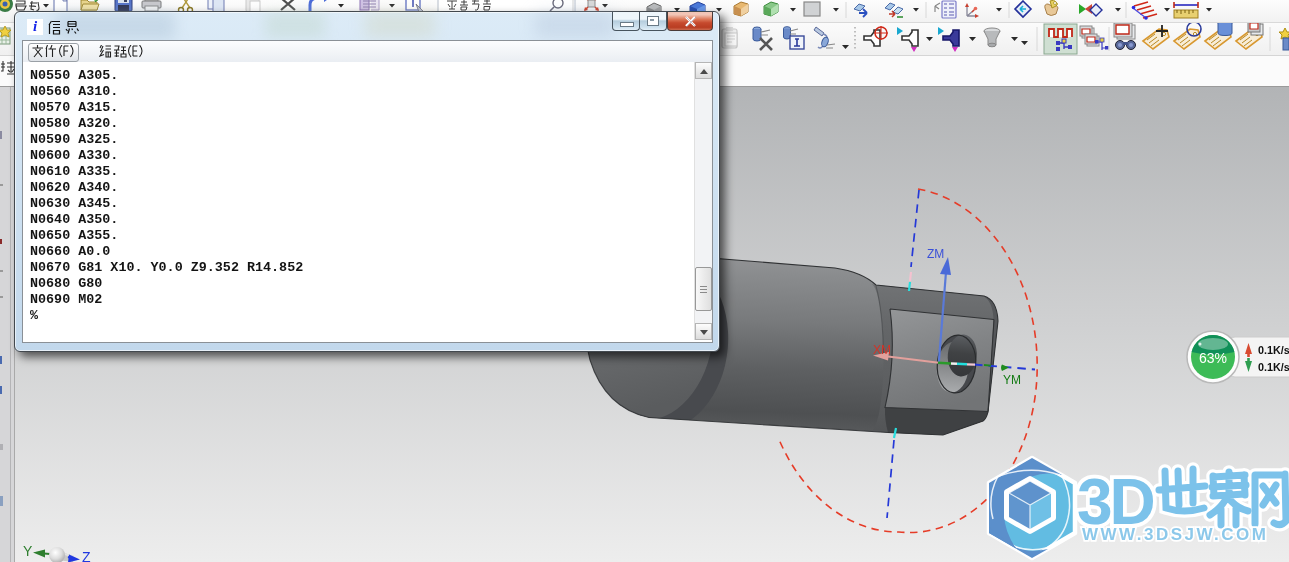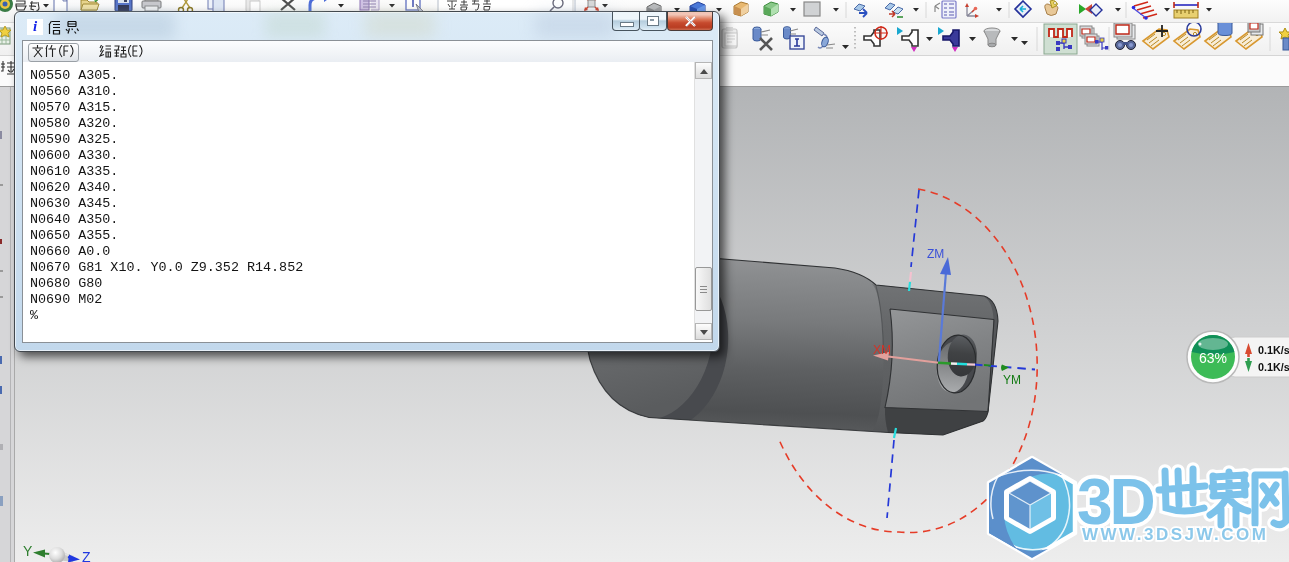--- a/index.html
+++ b/index.html
@@ -580,21 +580,21 @@
 
     <svg class="abs" style="left:76px;top:4px;" width="46" height="13" viewBox="0 0 46 13" stroke="#222" stroke-width="1.1" fill="none">
       <path d="M2.5 0 L1 3 M4 1 L1.5 7 M4.5 5 L1 11 L5 9.5 M6.5 1 L12 1 M6.5 4 L12 4 M7 7 L11.5 7 L11.5 12 L7 12 Z M9.2 7 L9.2 12"></path>
       <g transform="translate(14,0)">
         <path d="M1.5 1 L6 1 L5 5 M1 5 L6.5 5 M1.5 8 L6 8 M1.5 11 L6 11 M3.5 5 L3.5 12 M8 2 L13 2 M8 5.5 L13 5.5 M8 9 L13 9 L13 12 L8 12 Z M10.5 2 L10.5 9"></path>
       </g>
       <path d="M32 0 Q29.5 3 29.5 6 Q29.5 9 32 12 M34 1 L34 11 M34 1 L38.5 1 M34 6 L38 6 M34 11 L38.5 11 M40.5 0 Q43 3 43 6 Q43 9 40.5 12"></path>
     </svg>
   </div>
 
-  <div class="abs" style="left:7px;top:50px;width:689px;height:280px;background:#fff;border:1px solid #8a9096;border-top:none;">
+  <div class="abs" style="left:7px;top:50px;width:689px;height:280px;background:#fff;border:1px solid #8a9096;border-top:none;font-weight:bold;">
     <pre style="margin:0;position:absolute;left:7px;top:6px;font-family:'Liberation Mono',monospace;font-size:13.4px;line-height:16px;color:#141414;">N0550 A305.
 N0560 A310.
 N0570 A315.
 N0580 A320.
 N0590 A325.
 N0600 A330.
 N0610 A335.
 N0620 A340.
 N0630 A345.
 N0640 A350.

